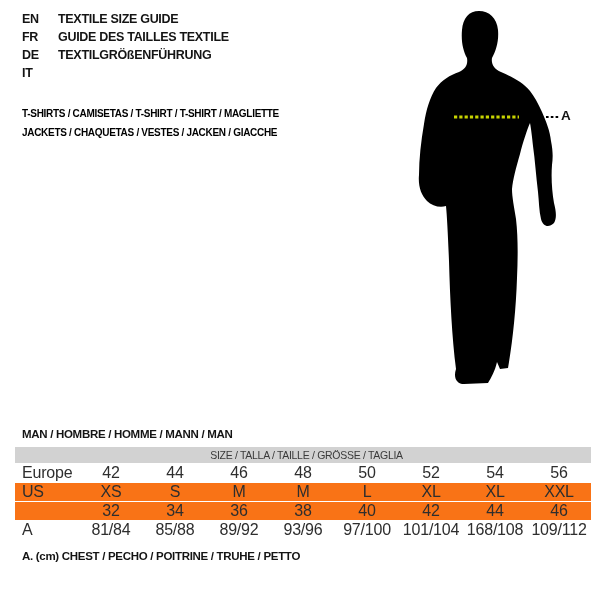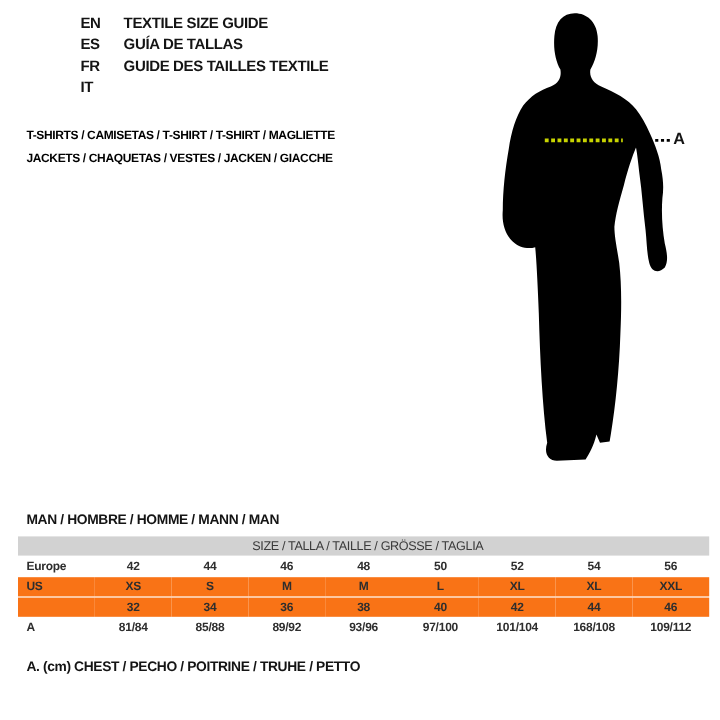--- a/index.html
+++ b/index.html
@@ -2,65 +2,65 @@
 <html><head>
 <meta charset="utf-8">
 <style>
   html,body { margin:0; padding:0; background:#ffffff; }
   .page {
     position:relative; width:600px; height:600px; background:#ffffff;
     font-family:"Liberation Sans", sans-serif; overflow:hidden;
     -webkit-font-smoothing:antialiased;
   }
   
-  .lang-block { position:absolute; left:22px; top:10px;margin-left:45px; }
+  .lang-block { position:absolute; left:22px; top:10px; }
   .lang-row { display:flex; height:18px; line-height:18px; font-weight:bold;
               font-size:12.5px; color:#141414; letter-spacing:-0.3px; }
   .lang-code { width:36px; flex:0 0 36px; }
   
   .cat-block { position:absolute; left:22px; top:105px; font-weight:bold;
                font-size:10px; line-height:18.5px; color:#000000; letter-spacing:-0.3px; }
   
   .figure-svg { position:absolute; left:0; top:0; width:600px; height:600px; }
   .measure-label { position:absolute; left:561px; top:108px; font-size:13.5px;
                    font-weight:bold; color:#141414; }
   
   .section-title { position:absolute; left:22px; top:412px; font-size:11.5px;
                    font-weight:bold; color:#141414; letter-spacing:-0.3px;margin-top:16px; }
   
   .size-table { position:absolute; left:15px; top:446px; width:576px;
                 border-collapse:separate; border-spacing:0 1px; table-layout:fixed; }
   .size-table th { background:#d2d2d2; font-weight:normal; text-align:center;
                    font-size:10.5px; color:#3a3a3a; letter-spacing:-0.3px;
                    height:16px; padding:0 0 0 7px; }
-  .size-table td { height:16px; padding:0; text-align:center; font-size:10px;
-                   color:#2e2e2e; letter-spacing:-0.2px; background:#ffffff;font-weight:bold; }
+  .size-table td { height:16px; padding:0; text-align:center; font-size:16px;
+                   color:#2e2e2e; letter-spacing:-0.2px; background:#ffffff; }
   .size-table td.lbl { text-align:left; padding-left:7px; width:72px; }
   .size-table tr.shaded td { background:#f97316; }
   
   .footnote { position:absolute; left:22px; top:550px; font-size:11.5px;
               font-weight:bold; color:#141414; letter-spacing:-0.3px; }
 </style>
 </head>
 <body>
 
 <div class="page">
 
   <div class="lang-block">
     <div class="lang-row">
       <span class="lang-code">EN</span>
       <span class="lang-title">TEXTILE SIZE GUIDE</span>
     </div>
     <div class="lang-row">
-      <span class="lang-code">ES</span>
-      <span class="lang-title">GUÍA DE TALLAS</span>
+      <span class="lang-code">FR</span>
+      <span class="lang-title">GUIDE DES TAILLES TEXTILE</span>
     </div>
     <div class="lang-row">
-      <span class="lang-code">FR</span>
-      <span class="lang-title">GUIDE DES TAILLES TEXTILE</span>
+      <span class="lang-code">DE</span>
+      <span class="lang-title">TEXTILGRÖßENFÜHRUNG</span>
     </div>
     <div class="lang-row">
       <span class="lang-code">IT</span>
     </div>
   </div>
 
   <div class="cat-block">
     <div>T-SHIRTS / CAMISETAS / T-SHIRT / T-SHIRT / MAGLIETTE</div>
     <div>JACKETS / CHAQUETAS / VESTES / JACKEN / GIACCHE</div>
   </div>

